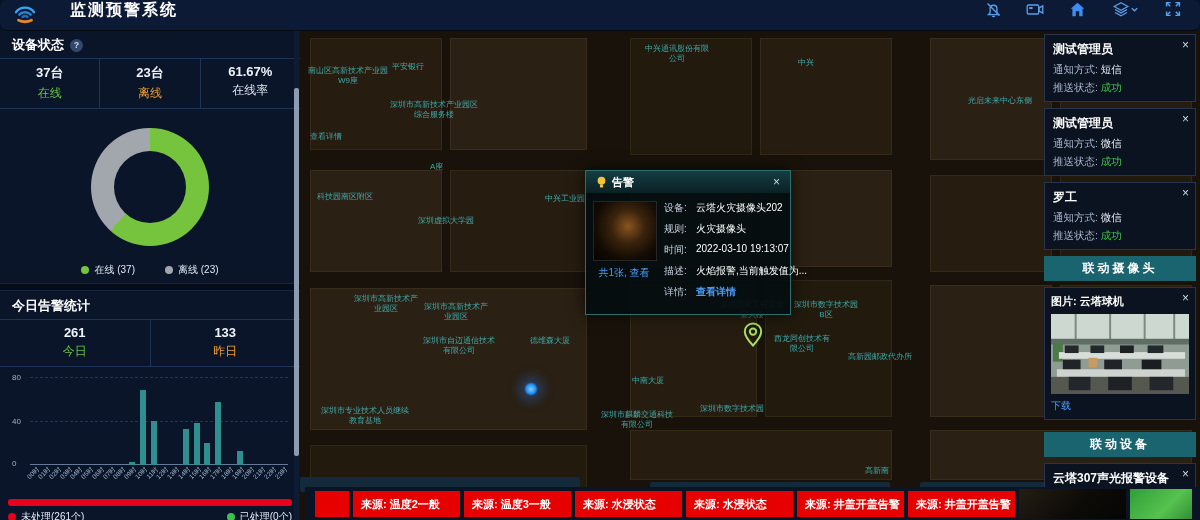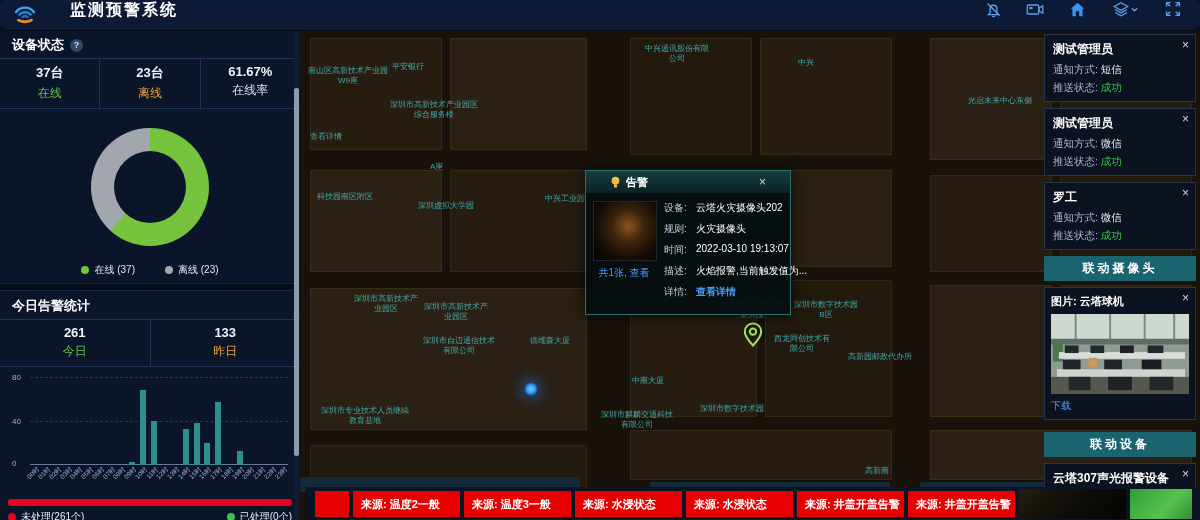--- a/index.html
+++ b/index.html
@@ -59,21 +59,21 @@
   .map-label{position:absolute;color:#3fa9a9;font-size:8px;line-height:1.3;text-align:center;
              word-break:break-all;}
   .map-dot{position:absolute;width:14px;height:14px;border-radius:50%;
            background:radial-gradient(circle,#7fd0ff 0%,#2293ff 45%,rgba(30,110,255,0.25) 72%,transparent 78%);
            box-shadow:0 0 12px 5px rgba(40,120,255,0.35);cursor:pointer;}
   .map-pin{position:absolute;cursor:pointer;}
 
   
   .popup{position:absolute;left:285px;top:140px;width:204px;background:rgba(5,14,16,0.95);
          border:1px solid #2a6e6e;box-shadow:0 0 14px rgba(0,0,0,0.7);z-index:4;}
-  .popup-h{height:22px;background:linear-gradient(#143d43,#0a2125);display:flex;align-items:center;padding:0 24px;}
+  .popup-h{height:22px;background:linear-gradient(#143d43,#0a2125);display:flex;align-items:center;padding:0 10px;}
   .popup-title{color:#fff;font-size:11px;font-weight:bold;margin-left:5px;flex:1;}
   .popup-close{color:#cfd8e8;font-size:12px;cursor:pointer;line-height:1;}
   .popup-body{display:flex;padding:8px 7px;}
   .pthumb{width:62px;flex:none;}
   .pthumb-img{width:62px;height:58px;border:1px solid #262626;cursor:pointer;
     background:radial-gradient(circle at 55% 42%,#8a5420 0%,#3a230c 35%,#120a04 70%,#050302 100%);}
   .pthumb-cap{color:#4d9bf5;font-size:10px;margin-top:5px;text-align:center;cursor:pointer;}
   .prows{flex:1;padding-left:9px;font-size:10px;}
   .prow{display:flex;margin-bottom:7px;}
   .plab{color:#c3cfdf;width:32px;flex:none;}
@@ -419,21 +419,21 @@
     <div>
         <span class="map-label" style="left: 5px; top: 36px; width: 86px;">南山区高新技术产业园W9座</span>
         <span class="map-label" style="left: 92px; top: 32px;">平安银行</span>
         <span class="map-label" style="left: 88px; top: 70px; width: 92px;">深圳市高新技术产业园区综合服务楼</span>
         <span class="map-label" style="left: 345px; top: 14px; width: 64px;">中兴通讯股份有限公司</span>
         <span class="map-label" style="left: 498px; top: 28px;">中兴</span>
         <span class="map-label" style="left: 668px; top: 66px;">光启未来中心东侧</span>
         <span class="map-label" style="left: 10px; top: 102px;">查看详情</span>
         <span class="map-label" style="left: 130px; top: 132px;">A座</span>
         <span class="map-label" style="left: 5px; top: 162px; width: 80px;">科技园南区附区</span>
-        <span class="map-label" style="left: 118px; top: 171px;">深圳虚拟大学园</span>
+        <span class="map-label" style="left: 118px; top: 186px;">深圳虚拟大学园</span>
         <span class="map-label" style="left: 245px; top: 164px;">中兴工业园</span>
         <span class="map-label" style="left: 52px; top: 264px; width: 68px;">深圳市高新技术产业园区</span>
         <span class="map-label" style="left: 122px; top: 272px; width: 68px;">深圳市高新技术产业园区</span>
         <span class="map-label" style="left: 120px; top: 306px; width: 78px;">深圳市自迈通信技术有限公司</span>
         <span class="map-label" style="left: 230px; top: 306px;">德维森大厦</span>
         <span class="map-label" style="left: 332px; top: 346px;">中南大厦</span>
         <span class="map-label" style="left: 18px; top: 376px; width: 94px;">深圳市专业技术人员继续教育基地</span>
         <span class="map-label" style="left: 298px; top: 380px; width: 78px;">深圳市麒麟交通科技有限公司</span>
         <span class="map-label" style="left: 418px; top: 270px; width: 68px;">深圳国家工程实验室大楼</span>
         <span class="map-label" style="left: 494px; top: 270px; width: 64px;">深圳市数字技术园B区</span>

